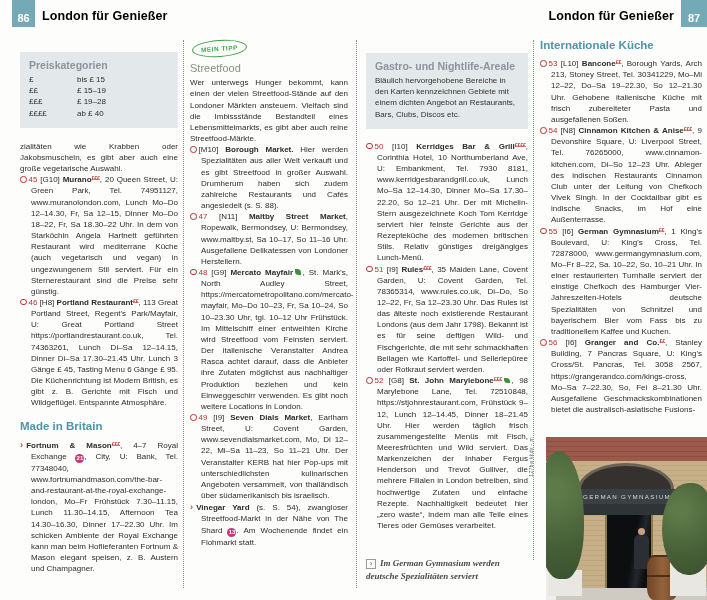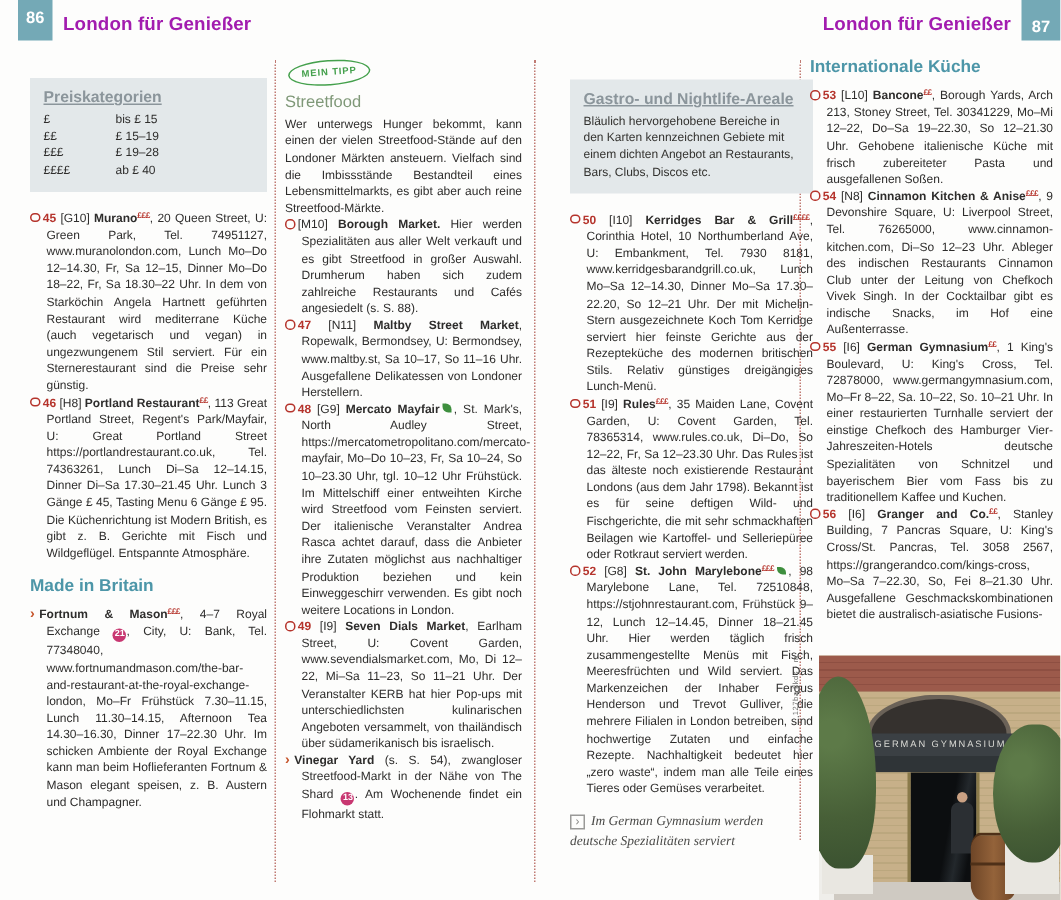--- a/index.html
+++ b/index.html
@@ -1,65 +1,65 @@
 <!DOCTYPE html>
 <html lang="de"><head>
 <meta charset="utf-8">
 <style>
   html,body{margin:0;padding:0;}
   body{width:707px;height:600px;background:#fdfdfc;font-family:"Liberation Sans",sans-serif;color:#2e2d2c;position:relative;overflow:hidden;}
   .page{position:absolute;inset:0;overflow:hidden;}
 
   
   .hdr-badge{position:absolute;top:0;background:#74a9b6;color:#fff;font-weight:bold;font-size:11px;display:flex;align-items:flex-end;justify-content:center;padding-bottom:3px;box-sizing:border-box;}
-  .hdr-badge.left{left:12px;width:23px;height:27px;align-items:center;}
+  .hdr-badge.left{left:12px;width:23px;height:27px;}
   .hdr-badge.right{right:0;width:26px;height:27px;}
-  .hdr-title{position:absolute;top:9px;font-weight:bold;font-size:12.5px;color:#a21caf;letter-spacing:.1px;text-align:right;}
+  .hdr-title{position:absolute;top:9px;font-weight:bold;font-size:12.5px;color:#000000;letter-spacing:.1px;text-align:right;}
   .hdr-title.left{left:42px;}
   .hdr-title.right{right:33px;}
 
   
   .col{position:absolute;width:158px;font-size:8px;line-height:11.15px;text-align:justify;hyphens:auto;-webkit-hyphens:auto;}
   #col0{left:20px;top:52px;}
   #col1{left:190px;top:40px;}
-  #col2{left:380px;top:53px;width:162px;}
+  #col2{left:366px;top:53px;width:162px;}
   #col3{left:540px;top:28px;width:162px;}
 
   .sep{position:absolute;top:40px;height:548px;width:0;border-left:1px dotted #c07a72;}
   #sep1{left:183px;} #sep2{left:356px;} #sep3{left:533px;height:520px;}
 
   
   .graybox{background:#e3e8ea;padding:8px 9px 9px;box-sizing:border-box;margin-bottom:12px;text-align:left;}
-  .box-title{display:block;font-size:10.5px;font-weight:bold;color:#8b959b;margin-bottom:3px;text-decoration:underline;}
+  .box-title{display:block;font-size:10.5px;font-weight:bold;color:#8b959b;margin-bottom:3px;}
   .box-text{color:#33322f;text-align:left;}
   .price-row{display:flex;}
   .price-sym{width:48px;}
   .price-range{flex:1;}
 
   
   .sec-h{font-size:11.5px;font-weight:bold;color:#4d96a8;margin:12px 0 7px;text-align:left;}
   .green-h{font-size:11px;font-weight:normal;color:#7f9878;margin:3px 0 3px;text-align:left;}
   .tip-wrap{margin-bottom:2px;}
   .tip-badge{display:inline-block;border:1.5px solid #44a04c;color:#44a04c;border-radius:50%;padding:2px 8px;font-size:6.3px;font-weight:bold;letter-spacing:.6px;transform:rotate(-4deg);margin:0 0 3px 2px;}
 
   
   .para{margin:0;}
   .para.gap{margin-top:13px;}
   .entry{padding-left:11px;text-indent:-11px;}
   .pin{display:inline-block;width:4.5px;height:4.5px;border:1.6px solid #b5342c;border-radius:50%;margin-right:2px;vertical-align:-0.5px;}
   .arrow{color:#c6552c;font-weight:bold;margin-right:3px;font-size:9.5px;}
-  .num{font-weight:bold;color:#b5342c;}
+  .num{font-weight:normal;color:#b5342c;}
   .ref{color:#2e2d2c;}
   .nm{font-weight:bold;}
   sup.price{color:#b5342c;font-size:5.5px;font-weight:bold;line-height:0;vertical-align:2.5px;letter-spacing:-.3px;}
   .eco{display:inline-block;width:5.5px;height:5.5px;background:#3e8f3e;border-radius:0 70% 0 70%;margin:0 2px;}
   .mapref-badge{display:inline-block;width:9px;height:9px;border-radius:50%;background:#c83771;color:#fff;font-size:6px;line-height:9px;font-weight:bold;text-align:center;text-indent:0;vertical-align:-1px;}
 
   
-  .caption{font-family:"Liberation Serif",serif;font-style:italic;font-size:9px;line-height:12.5px;color:#4a4a48;margin-top:10px;text-align:left;}
+  .caption{font-family:"Liberation Serif",serif;font-style:italic;font-size:9px;line-height:12.5px;color:#4a4a48;margin-top:26px;text-align:left;font-weight:bold;}
   .cap-icon{display:inline-block;width:8px;height:8px;border:1px solid #9a9a98;color:#8a8a88;font-size:8px;line-height:7px;text-align:center;margin-right:4px;font-style:normal;font-family:"Liberation Sans",sans-serif;}
 
   
   .photo{position:absolute;left:546px;top:437px;width:161px;height:163px;background:#c7b089;overflow:hidden;}
   .ph-red{position:absolute;left:0;top:0;right:0;height:24px;background:repeating-linear-gradient(#9c5a4b 0 4px,#8e4f42 4px 5px);}
   .ph-tan{position:absolute;left:0;top:24px;right:0;bottom:0;background:repeating-linear-gradient(#c7b089 0 4px,#bba77e 4px 5px);}
   .ph-arch{position:absolute;left:32px;top:26px;width:96px;height:30px;background:#35312e;border-radius:48px 48px 0 0/26px 26px 0 0;border:3px solid #6b6258;border-bottom:none;box-sizing:border-box;}
   .ph-sign{position:absolute;left:20px;top:52px;width:122px;height:15px;background:#3b4044;color:#d9d9d4;font-size:6.2px;letter-spacing:1.3px;text-align:center;line-height:15px;white-space:nowrap;}
   .ph-awning{position:absolute;left:24px;top:67px;width:114px;height:11px;background:#2f3437;clip-path:polygon(6% 0,94% 0,100% 100%,0 100%);}
   .ph-door{position:absolute;left:59px;top:78px;width:44px;height:76px;background:linear-gradient(100deg,#0c0e10 55%,#23282c 70%,#0c0e10 85%);border-left:2px solid #8a7a4a;border-right:2px solid #8a7a4a;}
@@ -108,20 +108,21 @@
         </div>
         <div class="price-row">
           <span class="price-sym">£££</span>
           <span class="price-range">£ 19–28</span>
         </div>
         <div class="price-row">
           <span class="price-sym">££££</span>
           <span class="price-range">ab £ 40</span>
         </div>
       </div>
+      <div class="para gap">zialitäten wie Krabben oder Jakobsmuscheln, es gibt aber auch eine große vegetarische Auswahl.</div>
       <div class="entry"><span class="pin"></span><span class="num">45 </span><span class="ref">[G10] </span><span class="nm">Murano</span><sup class="price">£££</sup><span class="body">, 20 Queen Street, U: Green Park, Tel. 74951127, www.muranolondon.com, Lunch Mo–Do 12–14.30, Fr, Sa 12–15, Dinner Mo–Do 18–22, Fr, Sa 18.30–22 Uhr. In dem von Starköchin Angela Hartnett geführten Restaurant wird mediterrane Küche (auch vegetarisch und vegan) in ungezwungenem Stil serviert. Für ein Sternerestaurant sind die Preise sehr günstig.</span></div>
       <div class="entry"><span class="pin"></span><span class="num">46 </span><span class="ref">[H8] </span><span class="nm">Portland Restaurant</span><sup class="price">££</sup><span class="body">, 113 Great Portland Street, Regent's Park/Mayfair, U: Great Portland Street https://portlandrestaurant.co.uk, Tel. 74363261, Lunch Di–Sa 12–14.15, Dinner Di–Sa 17.30–21.45 Uhr. Lunch 3 Gänge £ 45, Tasting Menu 6 Gänge £ 95. Die Küchenrichtung ist Modern British, es gibt z. B. Gerichte mit Fisch und Wildgeflügel. Entspannte Atmosphäre.</span></div>
       <div class="sec-h">Made in Britain</div>
       <div class="entry"><span class="arrow">›</span><span class="nm">Fortnum &amp; Mason</span><sup class="price">£££</sup><span class="body">, 4–7 Royal Exchange </span><span class="mapref-badge">21</span><span class="body">, City, U: Bank, Tel. 77348040, www.fortnumandmason.com/the-bar-and-restaurant-at-the-royal-exchange-london, Mo–Fr Frühstück 7.30–11.15, Lunch 11.30–14.15, Afternoon Tea 14.30–16.30, Dinner 17–22.30 Uhr. Im schicken Ambiente der Royal Exchange kann man beim Hoflieferanten Fortnum &amp; Mason elegant speisen, z. B. Austern und Champagner.</span></div>
     </div>
   <div class="col" id="col1">
       <div class="tip-wrap"><span class="tip-badge">MEIN TIPP</span><div class="green-h">Streetfood</div></div>
       <div class="para">Wer unterwegs Hunger bekommt, kann einen der vielen Streetfood-Stände auf den Londoner Märkten ansteuern. Vielfach sind die Imbissstände Bestandteil eines Lebensmittelmarkts, es gibt aber auch reine Streetfood-Märkte.</div>
       <div class="entry"><span class="pin"></span><span class="ref">[M10] </span><span class="nm">Borough Market.</span><span class="body"> Hier werden Spezialitäten aus aller Welt verkauft und es gibt Streetfood in großer Auswahl. Drumherum haben sich zudem zahlreiche Restaurants und Cafés angesiedelt (s. S. 88).</span></div>
       <div class="entry"><span class="pin"></span><span class="num">47 </span><span class="ref">[N11] </span><span class="nm">Maltby Street Market</span><span class="body">, Ropewalk, Bermondsey, U: Bermondsey, www.maltby.st, Sa 10–17, So 11–16 Uhr. Ausgefallene Delikatessen von Londoner Herstellern.</span></div>

